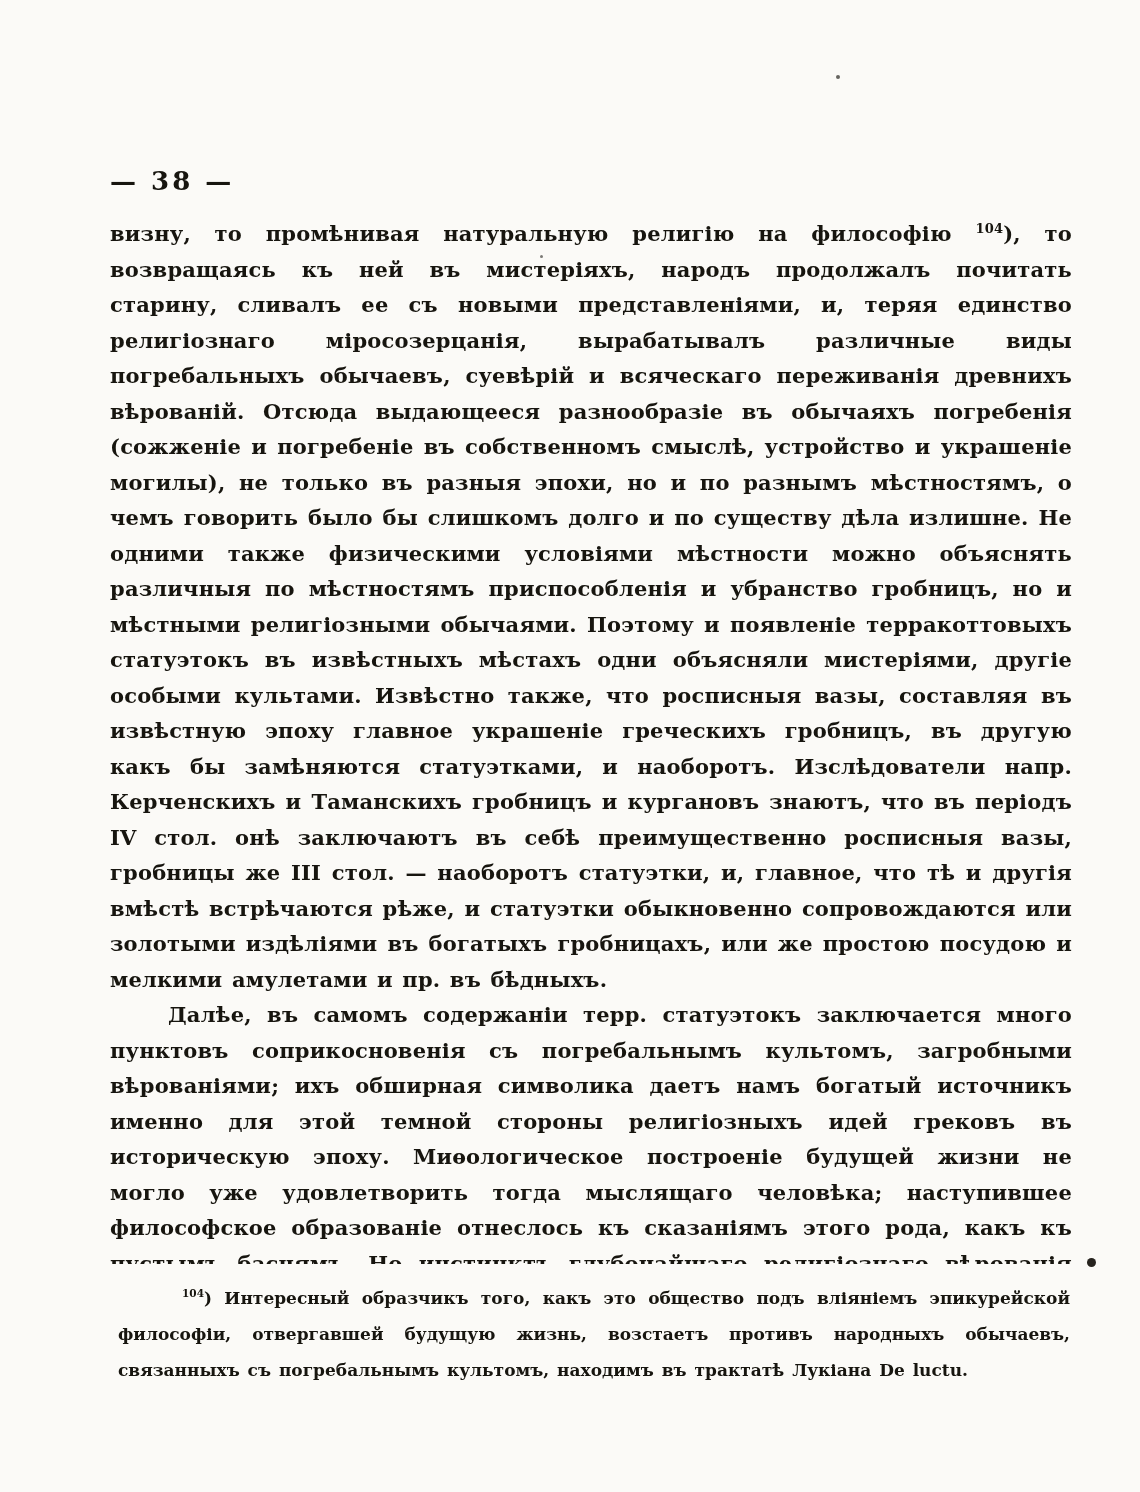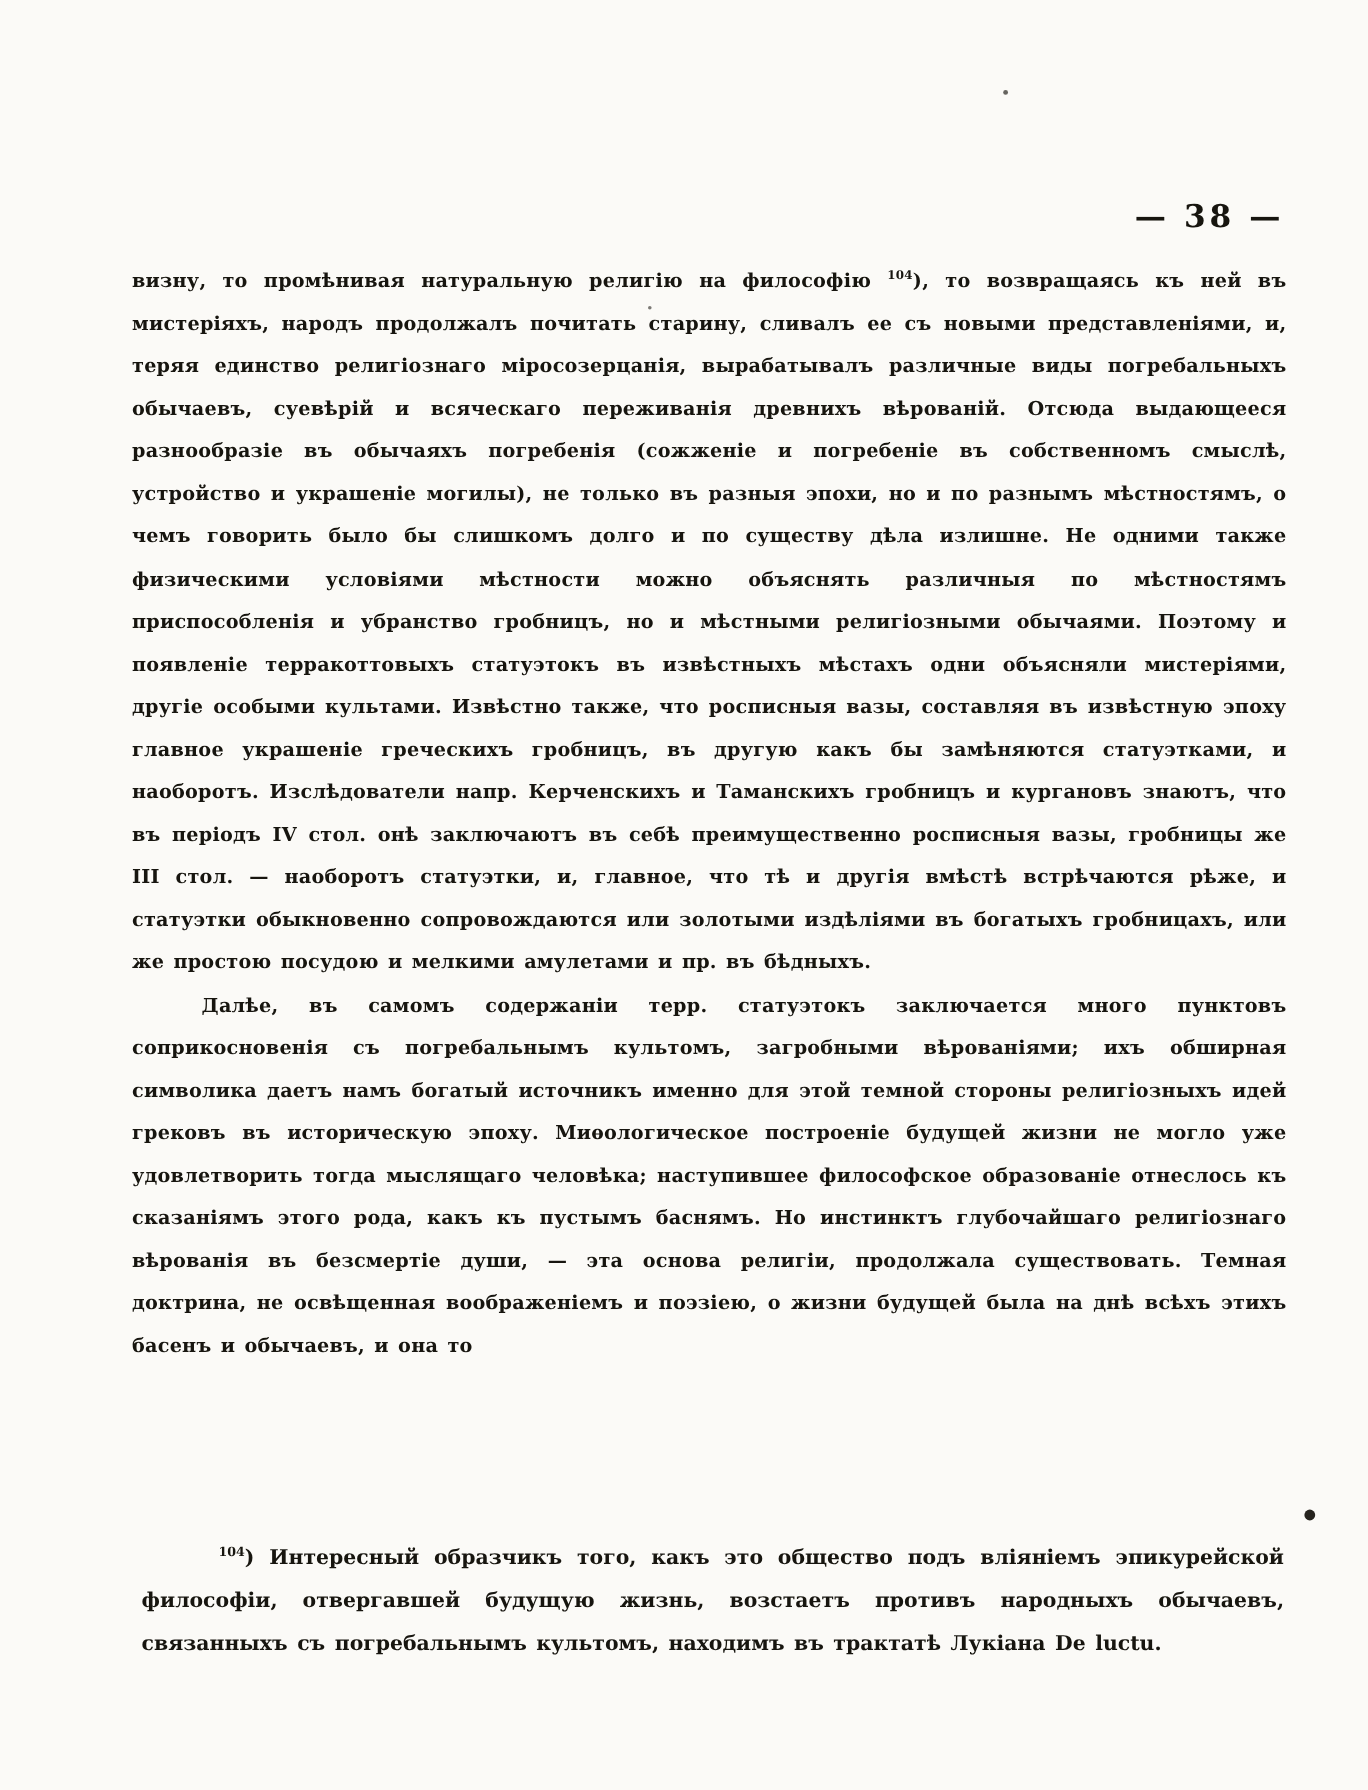--- a/index.html
+++ b/index.html
@@ -13,33 +13,33 @@
     background: #fbfaf7;
     color: #17150f;
     font-family: "DejaVu Serif", "Liberation Serif", serif;
     overflow: hidden;
   }
   .page-header {
     position: absolute;
     top: 166px;
     left: 110px;
     width: 960px;
-    text-align: right;
+    text-align: left;
     font-size: 26px;
     font-weight: bold;
     letter-spacing: 3px;
   }
   .body-text {
     position: absolute;
     top: 216px;
     left: 110px;
     width: 962px;
     height: 1048px;
     overflow: hidden;
-    font-size: 16px;
+    font-size: 21px;
     line-height: 35.5px;
     font-weight: bold;
     text-align: justify;
     letter-spacing: 0.2px;
     word-spacing: 2px;
   }
   .body-text p {
     margin: 0;
   }
   .body-text p.indented {

